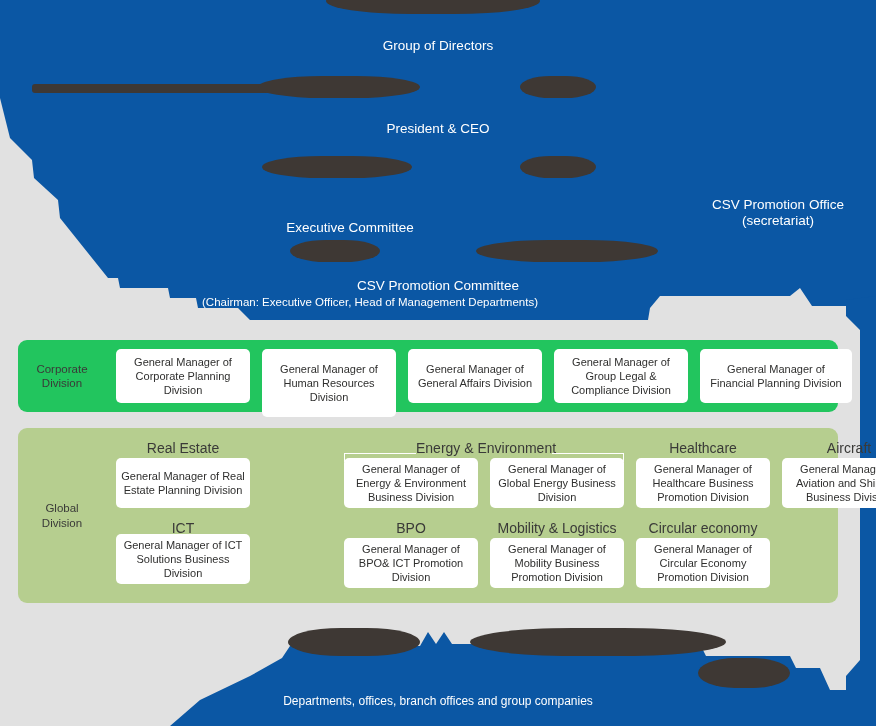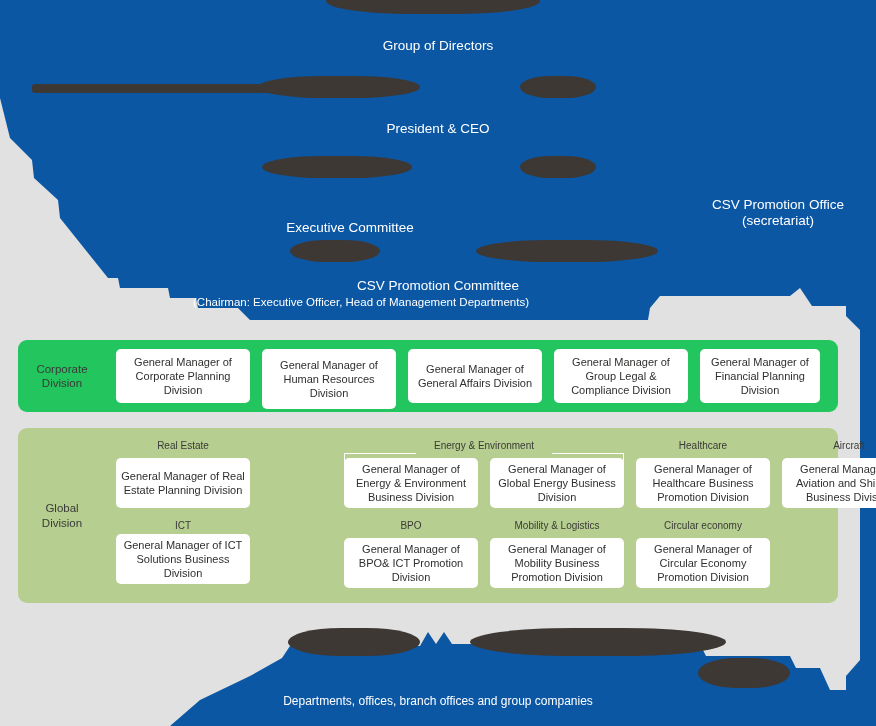--- a/index.html
+++ b/index.html
@@ -104,21 +104,21 @@
     font-size: 11px;
     line-height: 1.28;
     color: #2f2f2e;
     padding: 2px 4px;
   }
 
   
   .cat-label {
     position: absolute;
     text-align: center;
-    font-size: 10px;
+    font-size: 14px;
     color: #3a3a38;
     white-space: nowrap;
   }
   .cat-bracket {
     position: absolute;
     border-top: 1px solid #ffffff;
     border-left: 1px solid #ffffff;
     border-right: 1px solid #ffffff;
     box-sizing: border-box;
     height: 9px;
@@ -221,36 +221,36 @@
   <div class="redaction round" style="left:290px; top:240px; width:90px; height:22px;"></div>
   <div class="redaction round" style="left:476px; top:240px; width:182px; height:22px;"></div>
 
   <div class="blue-label lg" style="left:0; top:38px; width:876px;">Group of Directors</div>
 
   <div class="blue-label lg" style="left:0; top:121px; width:876px;">President &amp; CEO</div>
 
   <div class="blue-label lg" style="left:0; top:204px; width:700px;margin-top:16px;">Executive Committee</div>
 
   <div class="blue-label lg" style="left:0; top:278px; width:876px;">CSV Promotion Committee</div>
-  <div class="blue-label sm" style="left:3px; top:295px; width:716px;">(Chairman: Executive Officer, Head of Management Departments)</div>
+  <div class="blue-label sm" style="left:12px; top:295px; width:716px;">(Chairman: Executive Officer, Head of Management Departments)</div>
 
   <div class="blue-label lg" style="left:680px; top:197px; width:196px;">CSV Promotion Office</div>
   <div class="blue-label lg" style="left:680px; top:213px; width:196px;">(secretariat)</div>
 
   <div class="band corporate">
     <div class="band-title">
       <div>Corporate</div>
       <div>Division</div>
     </div>
     <div class="band-body">
       <div class="role-box" style="left:10px; top:9px; width:134px; height:54px;">General Manager of Corporate Planning Division</div>
-      <div class="role-box" style="left:156px; top:9px; width:134px; height:60px;">General Manager of Human Resources Division</div>
+      <div class="role-box" style="left:156px; top:9px; width:134px; height:68px;">General Manager of Human Resources Division</div>
       <div class="role-box" style="left:302px; top:9px; width:134px; height:54px;">General Manager of General Affairs Division</div>
       <div class="role-box" style="left:448px; top:9px; width:134px; height:54px;">General Manager of Group Legal &amp; Compliance Division</div>
-      <div class="role-box" style="left:594px; top:9px; width:120px; height:54px;">General Manager of Financial Planning Division</div>
+      <div class="role-box" style="left:594px; top:9px; width:152px; height:54px;">General Manager of Financial Planning Division</div>
     </div>
   </div>
 
   <div class="band sales">
     <div class="band-title">
       <div>Global</div>
       <div>Division</div>
     </div>
     <div class="band-body">
 

